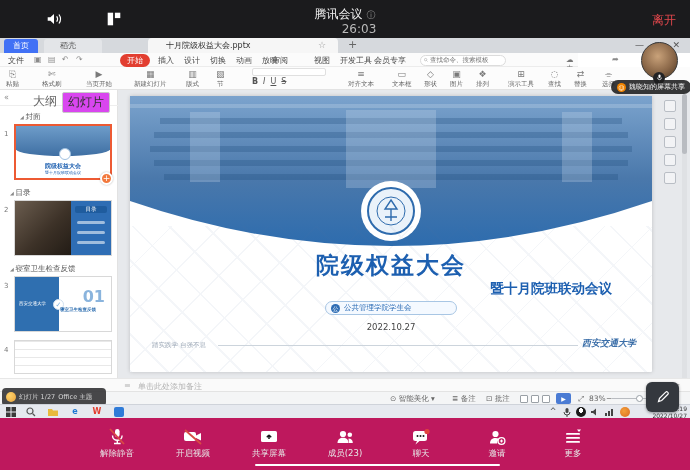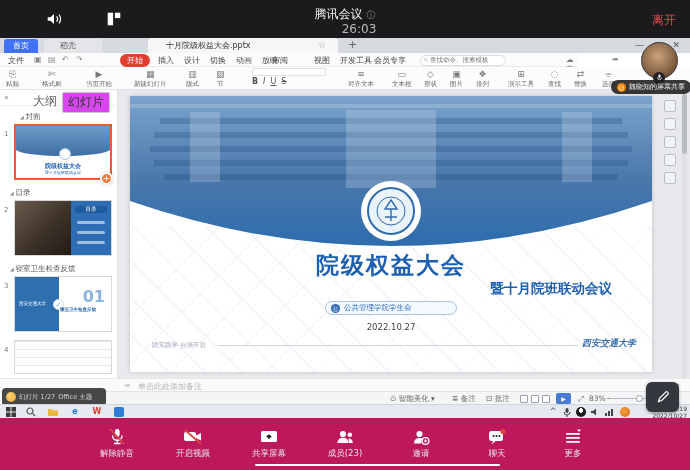--- a/index.html
+++ b/index.html
@@ -488,40 +488,40 @@
       <svg viewBox="0 0 22 18">
         <circle cx="9" cy="6" r="3.1" fill="#fff"></circle>
         <path d="M3.5,15 c0,-3.4 2.5,-5.2 5.5,-5.2 s5.5,1.8 5.5,5.2 z" fill="#fff"></path>
         <circle cx="15.8" cy="6.8" r="2.3" fill="#fff"></circle>
         <path d="M14.5,10.4 c2.6,0 4.3,1.6 4.3,4.6 h-4 z" fill="#fff"></path>
       </svg>
       <span class="ctrl-label">成员(23)</span>
     </div>
     <div class="ctrl">
       <svg viewBox="0 0 22 18">
-        <circle cx="9.5" cy="6" r="3.1" fill="#fff"></circle>
-        <path d="M4,15.5 c0,-3.6 2.6,-5.4 5.5,-5.4 c1.4,0 2.7,0.4 3.7,1.2 a4.6,4.6 0 0 0 -2,4.2 z" fill="#fff"></path>
-        <circle cx="15.5" cy="13" r="3.4" fill="none" stroke="#fff" stroke-width="1.3"></circle>
-        <path d="M15.5,11.4 v3.2 M13.9,13 h3.2" stroke="#fff" stroke-width="1.2"></path>
-      </svg>
-      <span class="ctrl-label">邀请</span>
-    </div>
-    <div class="ctrl">
-      <svg viewBox="0 0 22 18">
         <rect x="3" y="3" width="14" height="10" rx="2.5" fill="#fff"></rect>
         <path d="M7,13 l-1.5,3.5 l4,-3.5 z" fill="#fff"></path>
         <circle cx="7.5" cy="8" r="1" fill="#17171a"></circle>
           <circle cx="10.5" cy="8" r="1" fill="#17171a"></circle>
           <circle cx="13.5" cy="8" r="1" fill="#17171a"></circle>
         <circle cx="17" cy="3.5" r="2.6" fill="#e0443e"></circle>
       </svg>
       <span class="ctrl-label">聊天</span>
     </div>
     <div class="ctrl">
       <svg viewBox="0 0 22 18">
+        <circle cx="9.5" cy="6" r="3.1" fill="#fff"></circle>
+        <path d="M4,15.5 c0,-3.6 2.6,-5.4 5.5,-5.4 c1.4,0 2.7,0.4 3.7,1.2 a4.6,4.6 0 0 0 -2,4.2 z" fill="#fff"></path>
+        <circle cx="15.5" cy="13" r="3.4" fill="none" stroke="#fff" stroke-width="1.3"></circle>
+        <path d="M15.5,11.4 v3.2 M13.9,13 h3.2" stroke="#fff" stroke-width="1.2"></path>
+      </svg>
+      <span class="ctrl-label">邀请</span>
+    </div>
+    <div class="ctrl">
+      <svg viewBox="0 0 22 18">
         <rect x="4" y="5" width="14" height="1.8" rx="0.9" fill="#fff"></rect>
         <rect x="4" y="9" width="14" height="1.8" rx="0.9" fill="#fff"></rect>
         <rect x="4" y="13" width="14" height="1.8" rx="0.9" fill="#fff"></rect>
         <path d="M15,1.5 h4 l-2,2.6 z" fill="#fff"></path>
       </svg>
       <span class="ctrl-label">更多</span>
     </div>
   </div>
   <div class="abs underline-bar"></div>
 

